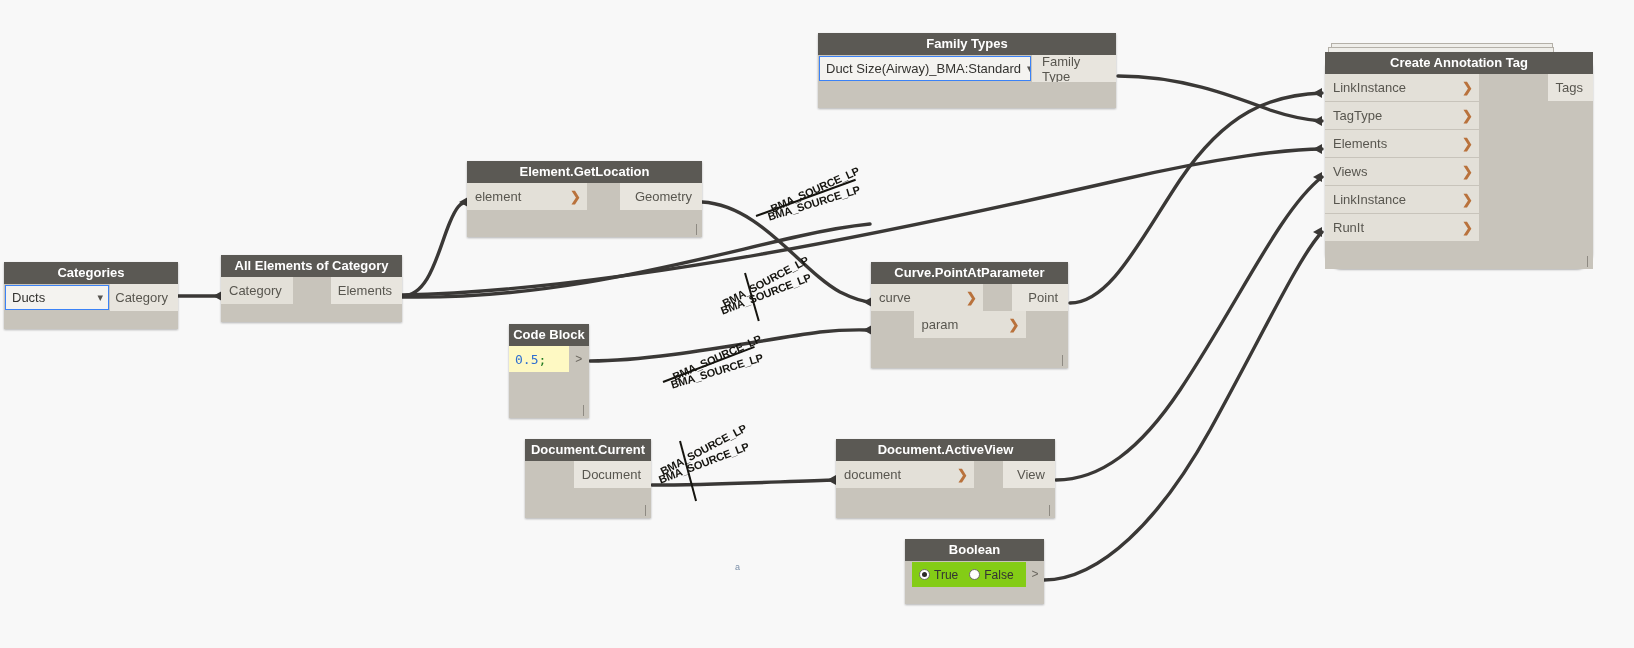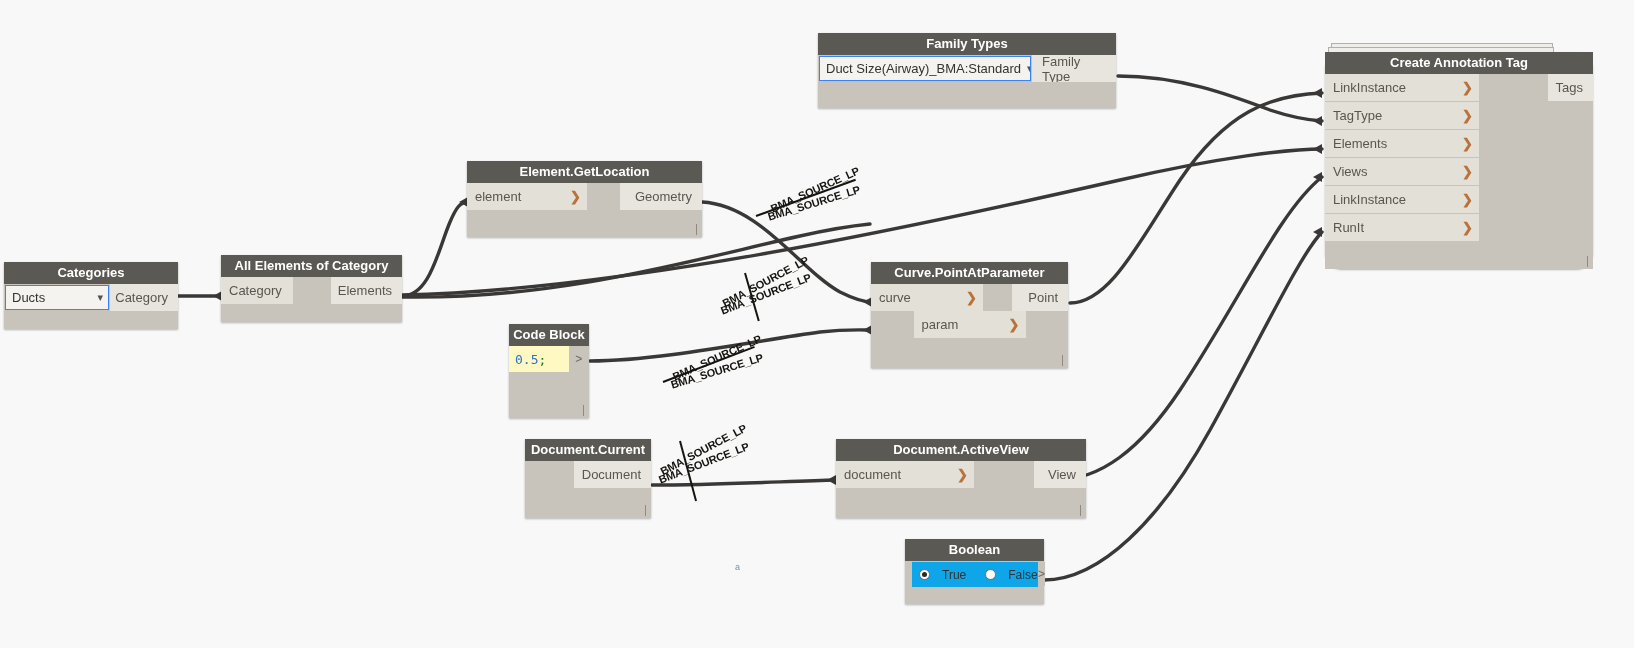--- a/index.html
+++ b/index.html
@@ -138,28 +138,28 @@
     width: 22px;
     display: flex;
     align-items: center;
     justify-content: center;
     color: #6b675f;
     font-size: 12px;
     height: 26px;
   }
   
   .bool-row {
-    background: #0ea5e9;
+    background: #84cc16;
     height: 24px;
     display: flex;
     align-items: center;
     font-size: 12px;
     color: #333;
     padding-left: 7px;
-    gap: 12px;
+    gap: 4px;
   }
   .radio {
     width: 11px; height: 11px;
     border-radius: 50%;
     border: 1px solid #6f6d67;
     background: #fff;
     box-sizing: border-box;
     display: inline-block;
     position: relative;
     flex: 0 0 auto;
@@ -376,21 +376,21 @@
         <div class="port-out" style="width:77px;">
           <span>Document</span>
         </div>
       </div>
       <div class="node-footer" style="height:30px;">
         <div class="resize-grip"></div>
       </div>
     </div>
   </div>
 
-  <div class="node" style="left:836px; top:439px; width:250px;">
+  <div class="node" style="left:836px; top:439px; width:219px;">
     <div class="node-header">Document.ActiveView</div>
     <div class="node-body">
       <div class="port-row" style="height:27px;">
         <div class="port-in" style="width:138px;">
           <span>document</span>
           <span class="chev">❯</span>
         </div>
         <div class="port-out" style="width:52px;">
           <span>View</span>
         </div>

